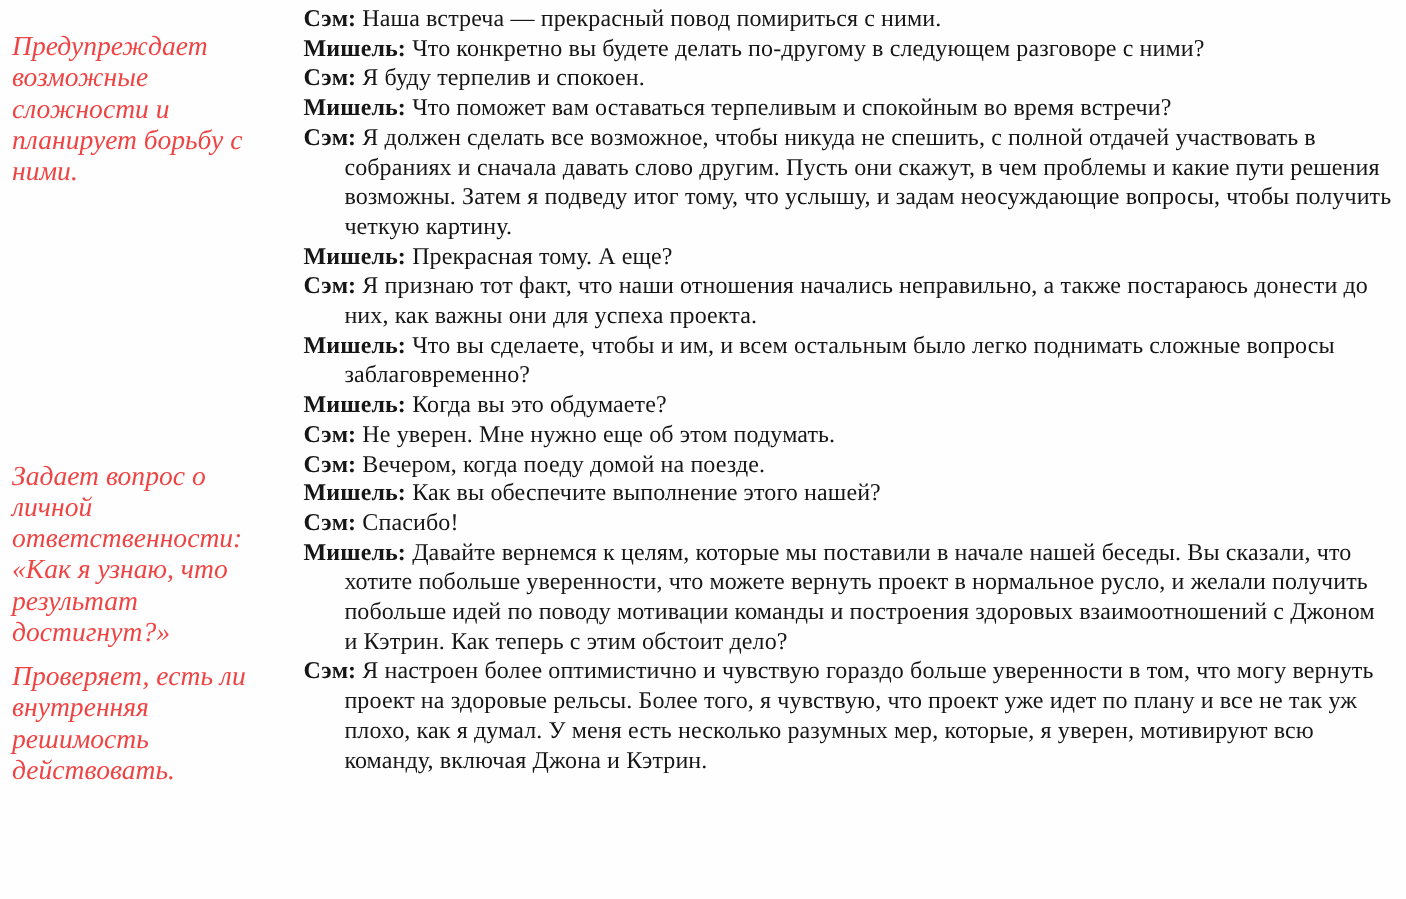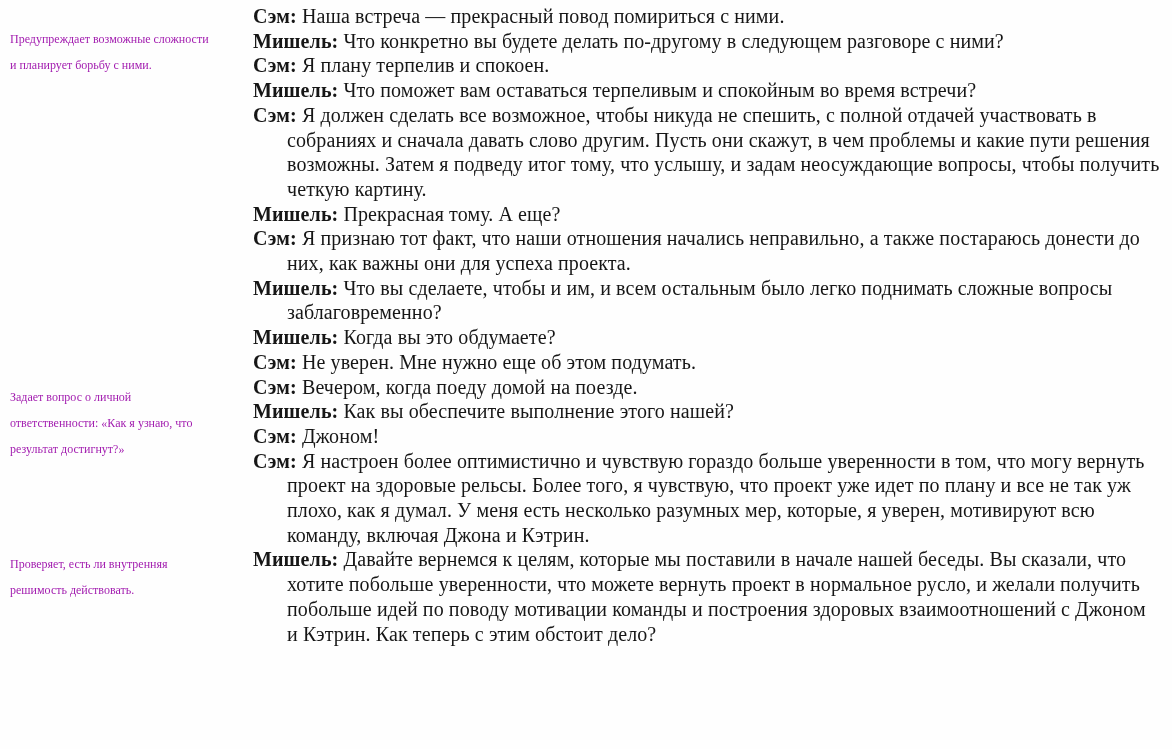--- a/index.html
+++ b/index.html
@@ -10,23 +10,24 @@
   }
   body {
     position: relative;
     font-family: "Liberation Serif", serif;
     color: #161616;
   }
   .margin-note {
     position: absolute;
     left: 10px;
     width: 200px;
-    font-size: 12px;
+    font-style: italic;
+    font-size: 23px;
     line-height: 26px;
-    color: #a21caf;
+    color: #ef4444;
   }
   #note-0 { top: 26px; }
   #note-1 { top: 384px; }
   #note-2 { top: 551px; }
   .dialogue {
     position: absolute;
     left: 233px;
     top: 4px;
     width: 907px;
     font-size: 20px;
@@ -44,26 +45,26 @@
 </head>
 <body>
 
 <div id="note-0" class="margin-note">Предупреждает возможные сложности и планирует борьбу с ними.</div>
 <div id="note-1" class="margin-note">Задает вопрос о личной ответственности: «Как я узнаю, что результат достигнут?»</div>
 <div id="note-2" class="margin-note">Проверяет, есть ли внутренняя решимость действовать.</div>
 
 <div class="dialogue">
   <p><b>Сэм:</b> <span>Наша встреча — прекрасный повод помириться с ними.</span></p>
   <p><b>Мишель:</b> <span>Что конкретно вы будете делать по-другому в следующем разговоре с ними?</span></p>
-  <p><b>Сэм:</b> <span>Я плану терпелив и спокоен.</span></p>
+  <p><b>Сэм:</b> <span>Я буду терпелив и спокоен.</span></p>
   <p><b>Мишель:</b> <span>Что поможет вам оставаться терпеливым и спокойным во время встречи?</span></p>
   <p><b>Сэм:</b> <span>Я должен сделать все возможное, чтобы никуда не спешить, с полной отдачей участвовать в собраниях и сначала давать слово другим. Пусть они скажут, в чем проблемы и какие пути решения возможны. Затем я подведу итог тому, что услышу, и задам неосуждающие вопросы, чтобы получить четкую картину.</span></p>
   <p><b>Мишель:</b> <span>Прекрасная тому. А еще?</span></p>
   <p><b>Сэм:</b> <span>Я признаю тот факт, что наши отношения начались неправильно, а также постараюсь донести до них, как важны они для успеха проекта.</span></p>
   <p><b>Мишель:</b> <span>Что вы сделаете, чтобы и им, и всем остальным было легко поднимать сложные вопросы заблаговременно?</span></p>
   <p><b>Мишель:</b> <span>Когда вы это обдумаете?</span></p>
   <p><b>Сэм:</b> <span>Не уверен. Мне нужно еще об этом подумать.</span></p>
   <p><b>Сэм:</b> <span>Вечером, когда поеду домой на поезде.</span></p>
   <p><b>Мишель:</b> <span>Как вы обеспечите выполнение этого нашей?</span></p>
-  <p><b>Сэм:</b> <span>Джоном!</span></p>
+  <p><b>Сэм:</b> <span>Спасибо!</span></p>
+  <p><b>Мишель:</b> <span>Давайте вернемся к целям, которые мы поставили в начале нашей беседы. Вы сказали, что хотите побольше уверенности, что можете вернуть проект в нормальное русло, и желали получить побольше идей по поводу мотивации команды и построения здоровых взаимоотношений с Джоном и Кэтрин. Как теперь с этим обстоит дело?</span></p>
   <p><b>Сэм:</b> <span>Я настроен более оптимистично и чувствую гораздо больше уверенности в том, что могу вернуть проект на здоровые рельсы. Более того, я чувствую, что проект уже идет по плану и все не так уж плохо, как я думал. У меня есть несколько разумных мер, которые, я уверен, мотивируют всю команду, включая Джона и Кэтрин.</span></p>
-  <p><b>Мишель:</b> <span>Давайте вернемся к целям, которые мы поставили в начале нашей беседы. Вы сказали, что хотите побольше уверенности, что можете вернуть проект в нормальное русло, и желали получить побольше идей по поводу мотивации команды и построения здоровых взаимоотношений с Джоном и Кэтрин. Как теперь с этим обстоит дело?</span></p>
 </div>
 
 </body></html>

